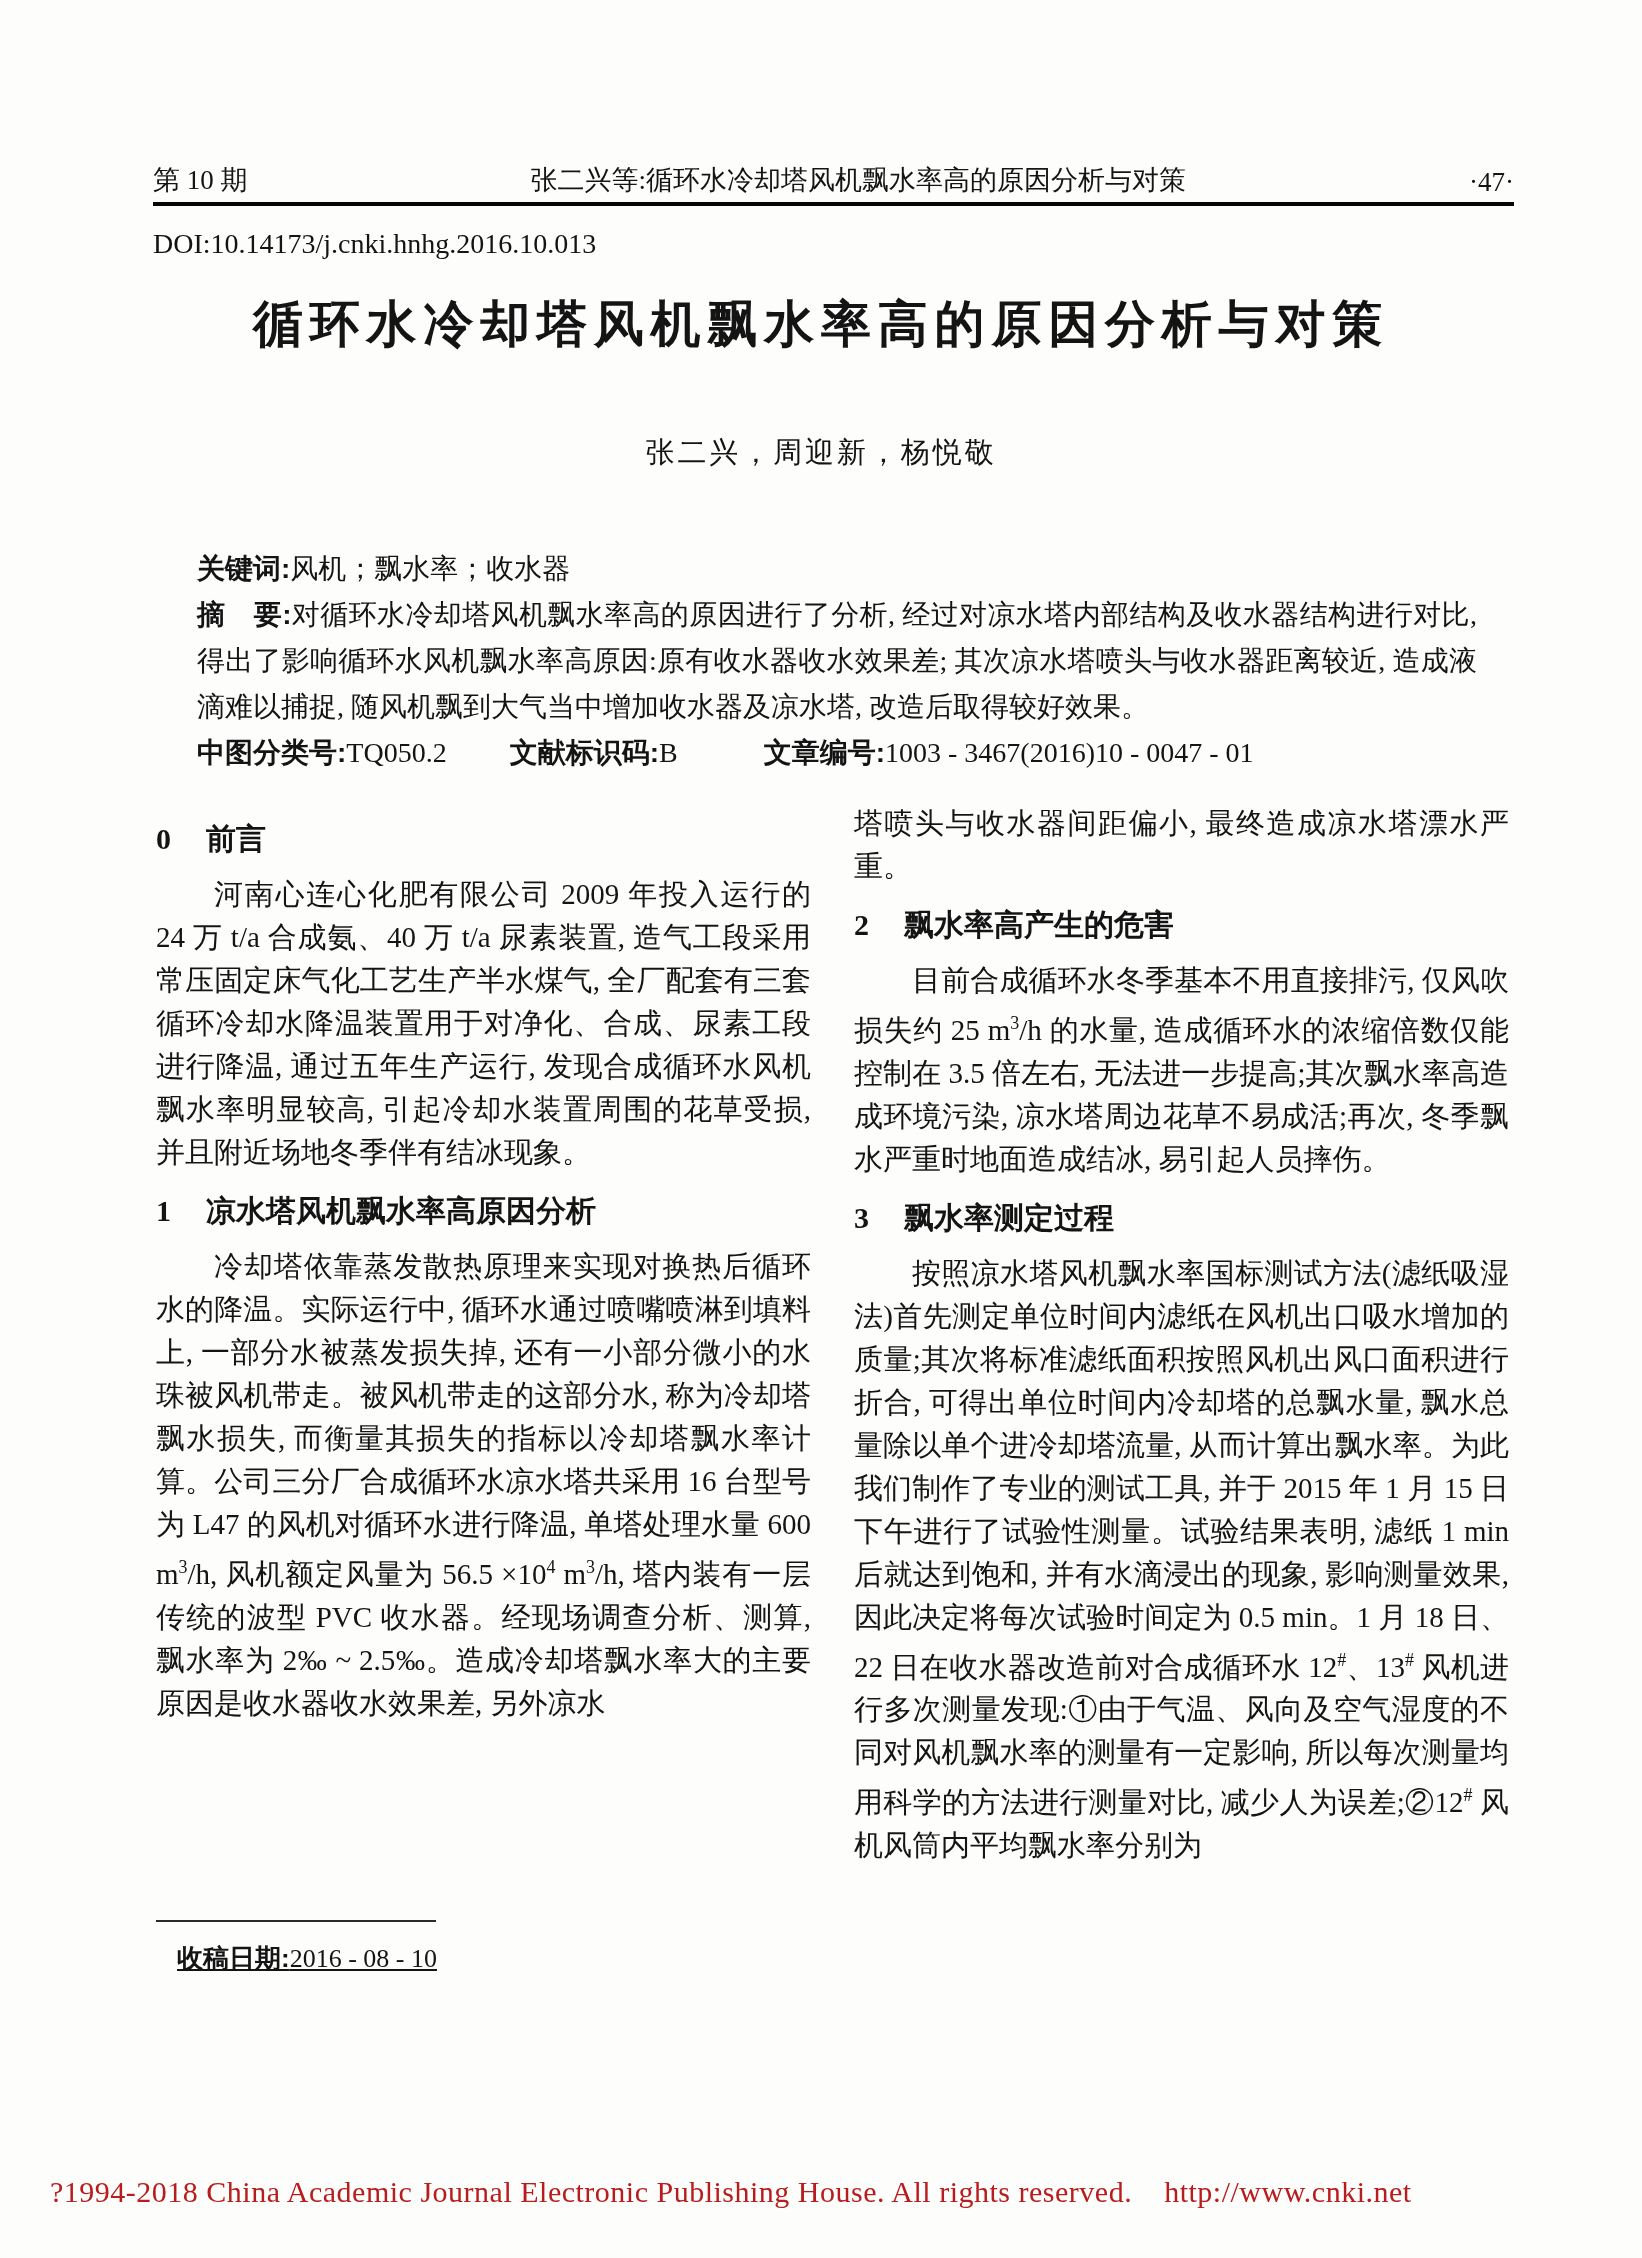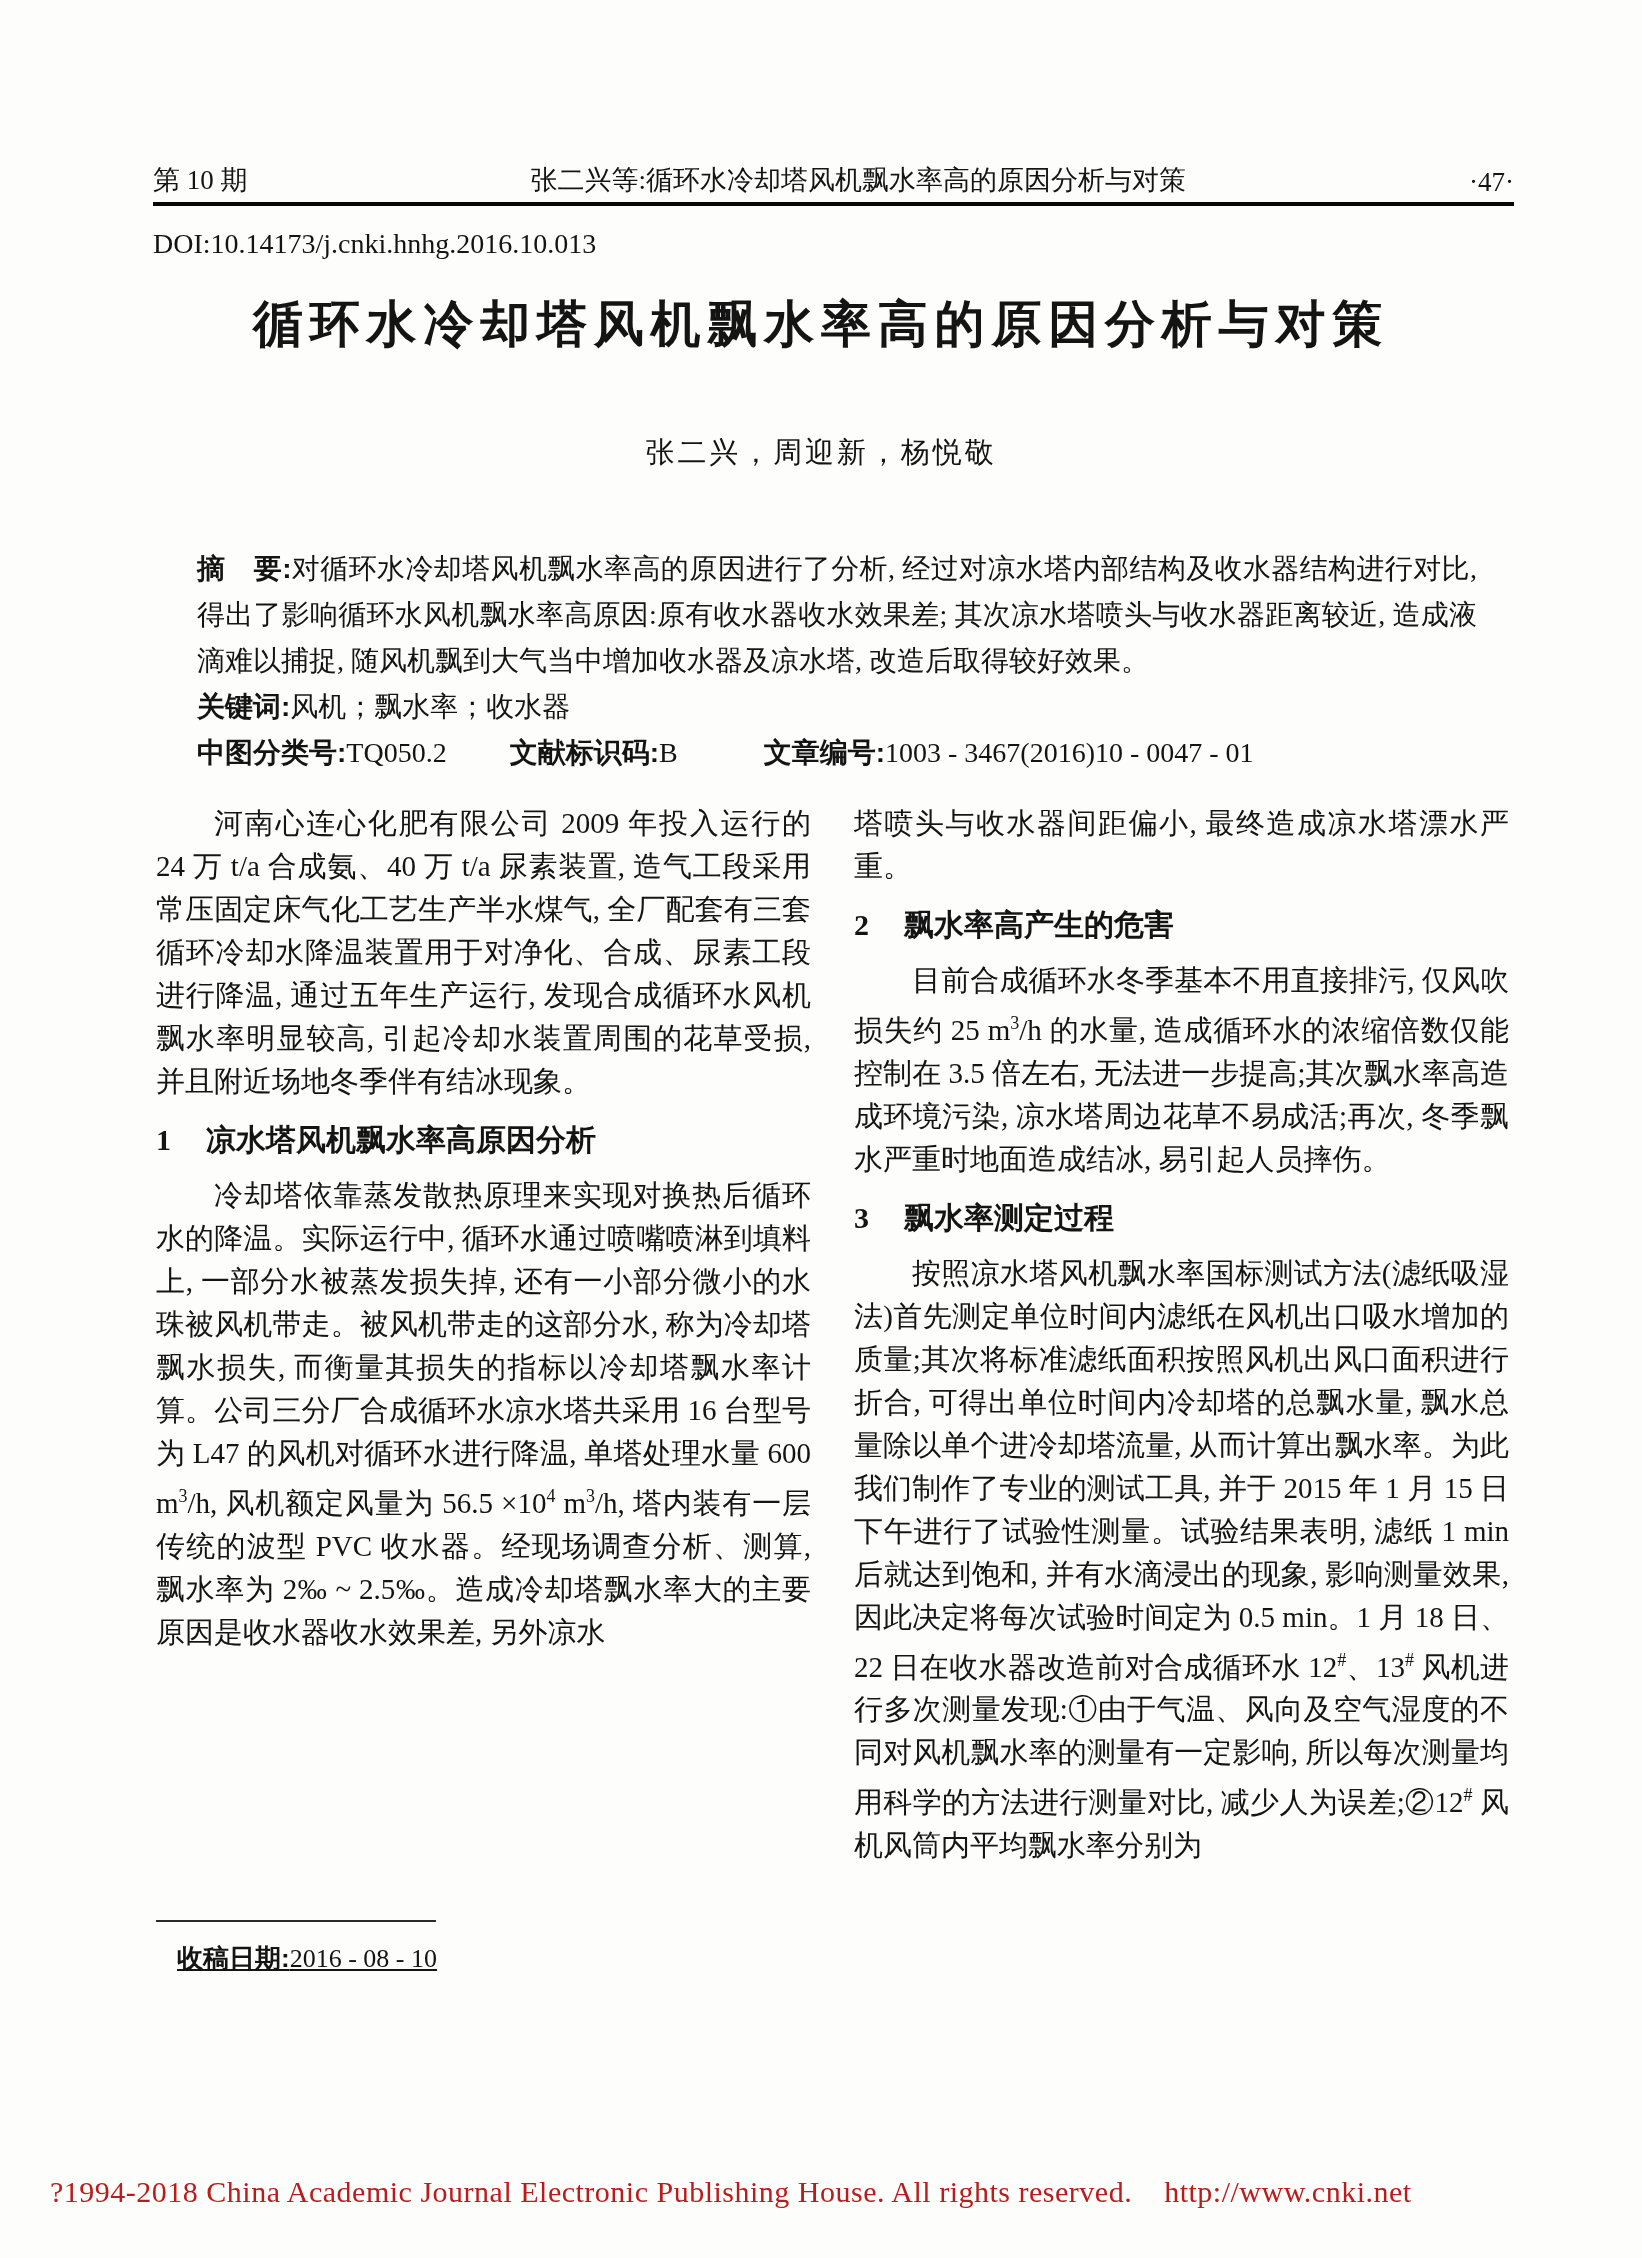--- a/index.html
+++ b/index.html
@@ -84,31 +84,32 @@
   <span>·47·</span>
 </div>
 <div class="head-rule"></div>
 
 <div class="doi-line">DOI:10.14173/j.cnki.hnhg.2016.10.013</div>
 
 <div class="art-title">循环水冷却塔风机飘水率高的原因分析与对策</div>
 <div class="authors">张二兴，周迎新，杨悦敬</div>
 
 <div class="front">
+  <p><span class="lbl">关键词:</span><span>风机；飘水率；收水器</span></p>
   <p><span class="lbl">摘　要:</span><span>对循环水冷却塔风机飘水率高的原因进行了分析, 经过对凉水塔内部结构及收水器结构进行对比, 得出了影响循环水风机飘水率高原因:原有收水器收水效果差; 其次凉水塔喷头与收水器距离较近, 造成液滴难以捕捉, 随风机飘到大气当中增加收水器及凉水塔, 改造后取得较好效果。</span></p>
-  <p><span class="lbl">关键词:</span><span>风机；飘水率；收水器</span></p>
   <p class="meta-line">
     <span class="group g1"><span class="lbl">中图分类号:</span><span>TQ050.2</span></span>
     <span class="group g2"><span class="lbl">文献标识码:</span><span>B</span></span>
     <span class="group"><span class="lbl">文章编号:</span><span>1003 - 3467(2016)10 - 0047 - 01</span></span>
   </p>
 </div>
 
 <div class="columns">
   <div class="col">
+    <div class="sec"><span class="sec-num">0</span><span>前言</span></div>
     <p>河南心连心化肥有限公司 2009 年投入运行的 24 万 t/a 合成氨、40 万 t/a 尿素装置, 造气工段采用常压固定床气化工艺生产半水煤气, 全厂配套有三套循环冷却水降温装置用于对净化、合成、尿素工段进行降温, 通过五年生产运行, 发现合成循环水风机飘水率明显较高, 引起冷却水装置周围的花草受损, 并且附近场地冬季伴有结冰现象。</p>
     <div class="sec"><span class="sec-num">1</span><span>凉水塔风机飘水率高原因分析</span></div>
     <p>冷却塔依靠蒸发散热原理来实现对换热后循环水的降温。实际运行中, 循环水通过喷嘴喷淋到填料上, 一部分水被蒸发损失掉, 还有一小部分微小的水珠被风机带走。被风机带走的这部分水, 称为冷却塔飘水损失, 而衡量其损失的指标以冷却塔飘水率计算。公司三分厂合成循环水凉水塔共采用 16 台型号为 L47 的风机对循环水进行降温, 单塔处理水量 600 m<sup>3</sup>/h, 风机额定风量为 56.5 ×10<sup>4</sup> m<sup>3</sup>/h, 塔内装有一层传统的波型 PVC 收水器。经现场调查分析、测算, 飘水率为 2‰ ~ 2.5‰。造成冷却塔飘水率大的主要原因是收水器收水效果差, 另外凉水</p>
   </div>
   <div class="col">
     <p class="cont">塔喷头与收水器间距偏小, 最终造成凉水塔漂水严重。</p>
     <div class="sec"><span class="sec-num">2</span><span>飘水率高产生的危害</span></div>
     <p>目前合成循环水冬季基本不用直接排污, 仅风吹损失约 25 m<sup>3</sup>/h 的水量, 造成循环水的浓缩倍数仅能控制在 3.5 倍左右, 无法进一步提高;其次飘水率高造成环境污染, 凉水塔周边花草不易成活;再次, 冬季飘水严重时地面造成结冰, 易引起人员摔伤。</p>
     <div class="sec"><span class="sec-num">3</span><span>飘水率测定过程</span></div>
     <p>按照凉水塔风机飘水率国标测试方法(滤纸吸湿法)首先测定单位时间内滤纸在风机出口吸水增加的质量;其次将标准滤纸面积按照风机出风口面积进行折合, 可得出单位时间内冷却塔的总飘水量, 飘水总量除以单个进冷却塔流量, 从而计算出飘水率。为此我们制作了专业的测试工具, 并于 2015 年 1 月 15 日下午进行了试验性测量。试验结果表明, 滤纸 1 min 后就达到饱和, 并有水滴浸出的现象, 影响测量效果, 因此决定将每次试验时间定为 0.5 min。1 月 18 日、22 日在收水器改造前对合成循环水 12<sup>#</sup>、13<sup>#</sup> 风机进行多次测量发现:①由于气温、风向及空气湿度的不同对风机飘水率的测量有一定影响, 所以每次测量均用科学的方法进行测量对比, 减少人为误差;②12<sup>#</sup> 风机风筒内平均飘水率分别为</p>

